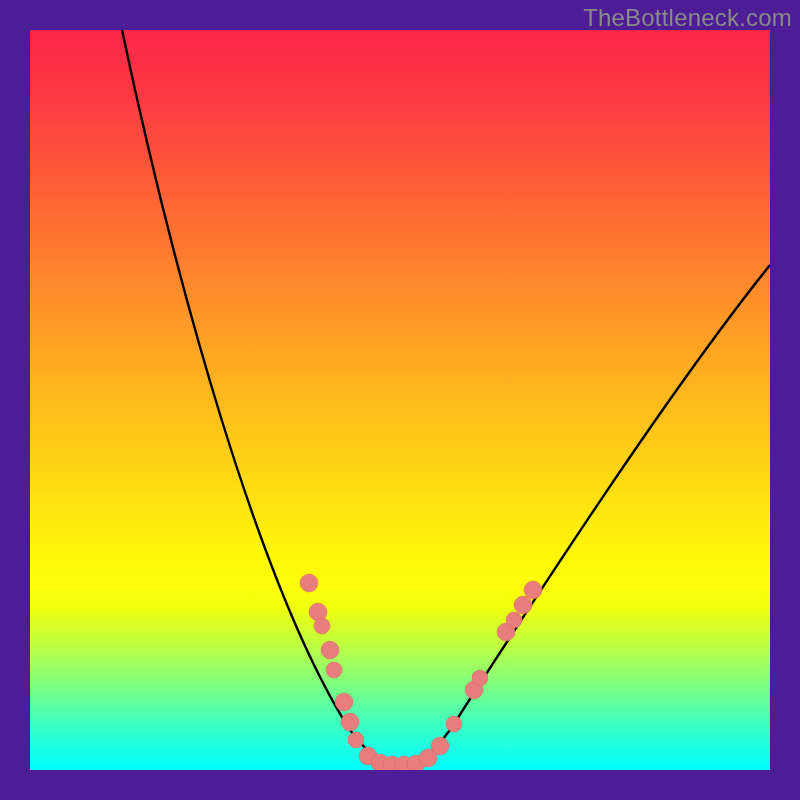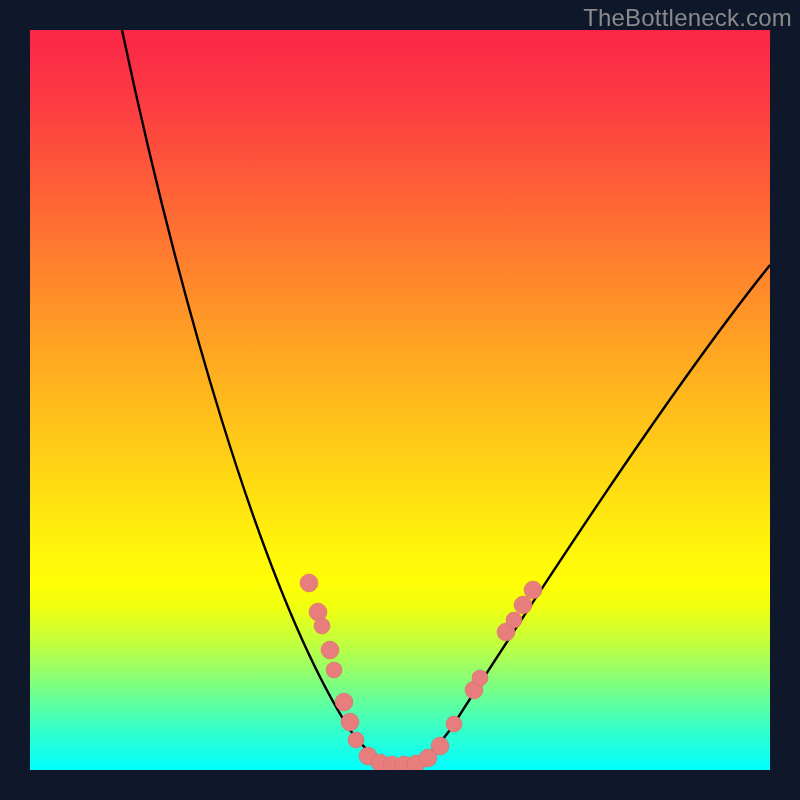--- a/index.html
+++ b/index.html
@@ -10,21 +10,21 @@
     overflow: hidden;
     background: #000;
     font-family: Arial, Helvetica, sans-serif;
   }
   .frame {
     position: absolute;
     left: 0;
     top: 0;
     width: 800px;
     height: 800px;
-    background: #0f172a;
+    background: #4c1d95;
   }
   .plot {
     position: absolute;
     left: 30px;
     top: 30px;
     width: 740px;
     height: 740px;
     background: linear-gradient(to bottom,
       #fb2647 0%,
       #fc3c42 10%,

